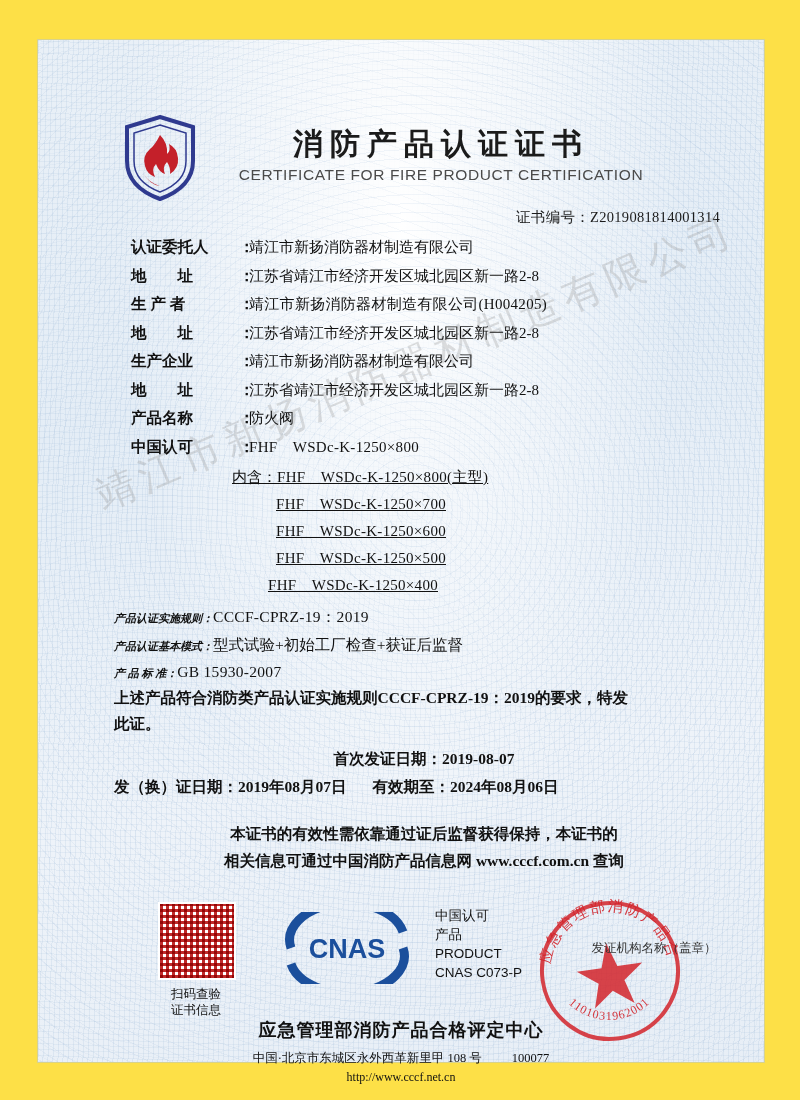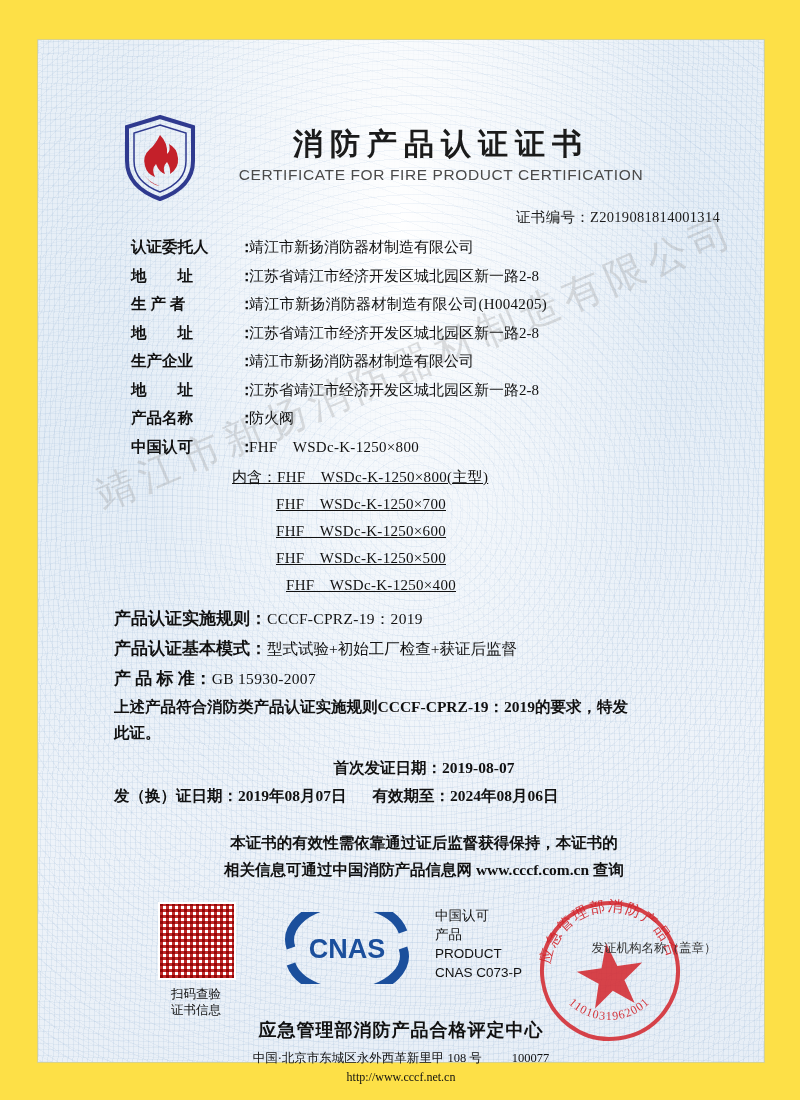--- a/index.html
+++ b/index.html
@@ -85,21 +85,21 @@
     width:108px;flex:none;
     font-weight:bold;
     font-size:15.5px;
     letter-spacing:0px;
     text-align:justify;
   }
   .colon{width:10px;flex:none;font-weight:bold;}
   .val{flex:1;font-size:15px;}
   .val-mono{font-family:"Liberation Serif", serif;letter-spacing:0.3px;}
   .sub{margin-left:118px;font-size:15px;line-height:27px;text-decoration:underline;}
-  .wide-lbl{font-weight:bold;font-size:17px;}
+  .wide-lbl{font-weight:bold;font-size:11px;font-style:italic;}
   .para{margin-top:4px;font-weight:bold;font-size:15.5px;line-height:26px;}
   .para2{font-weight:bold;font-size:15.5px;line-height:26px;}
   .first-date{
     margin-top:12px;text-align:center;font-size:15.5px;font-weight:bold;
   }
   .issue-line{
     margin-top:7px;font-size:15.5px;font-weight:bold;
   }
   .notice{
     margin-top:22px;text-align:center;font-size:15.5px;line-height:27px;font-weight:bold;
@@ -215,21 +215,21 @@
         <span class="val val-mono">FHF　WSDc-K-1250×800</span>
       </div>
 
       <div class="sub">
         <div>
           <span>内含：</span><span class="val-mono">FHF　WSDc-K-1250×800(主型)</span>
         </div>
         <div style="margin-left:44px;" class="val-mono">FHF　WSDc-K-1250×700</div>
         <div style="margin-left:44px;" class="val-mono">FHF　WSDc-K-1250×600</div>
         <div style="margin-left:44px;" class="val-mono">FHF　WSDc-K-1250×500</div>
-        <div style="margin-left:54px;" class="val-mono">FHF　WSDc-K-1250×400</div>
+        <div style="margin-left:36px;" class="val-mono">FHF　WSDc-K-1250×400</div>
       </div>
 
       <div style="margin-top:8px;">
         <span class="wide-lbl">产品认证实施规则：</span><span class="val-mono">CCCF-CPRZ-19：2019</span>
       </div>
       <div style="margin-top:7px;">
         <span class="wide-lbl">产品认证基本模式：</span><span>型式试验+初始工厂检查+获证后监督</span>
       </div>
       <div style="margin-top:7px;">
         <span class="wide-lbl">产 品 标 准：</span><span class="val-mono">GB 15930-2007</span>

